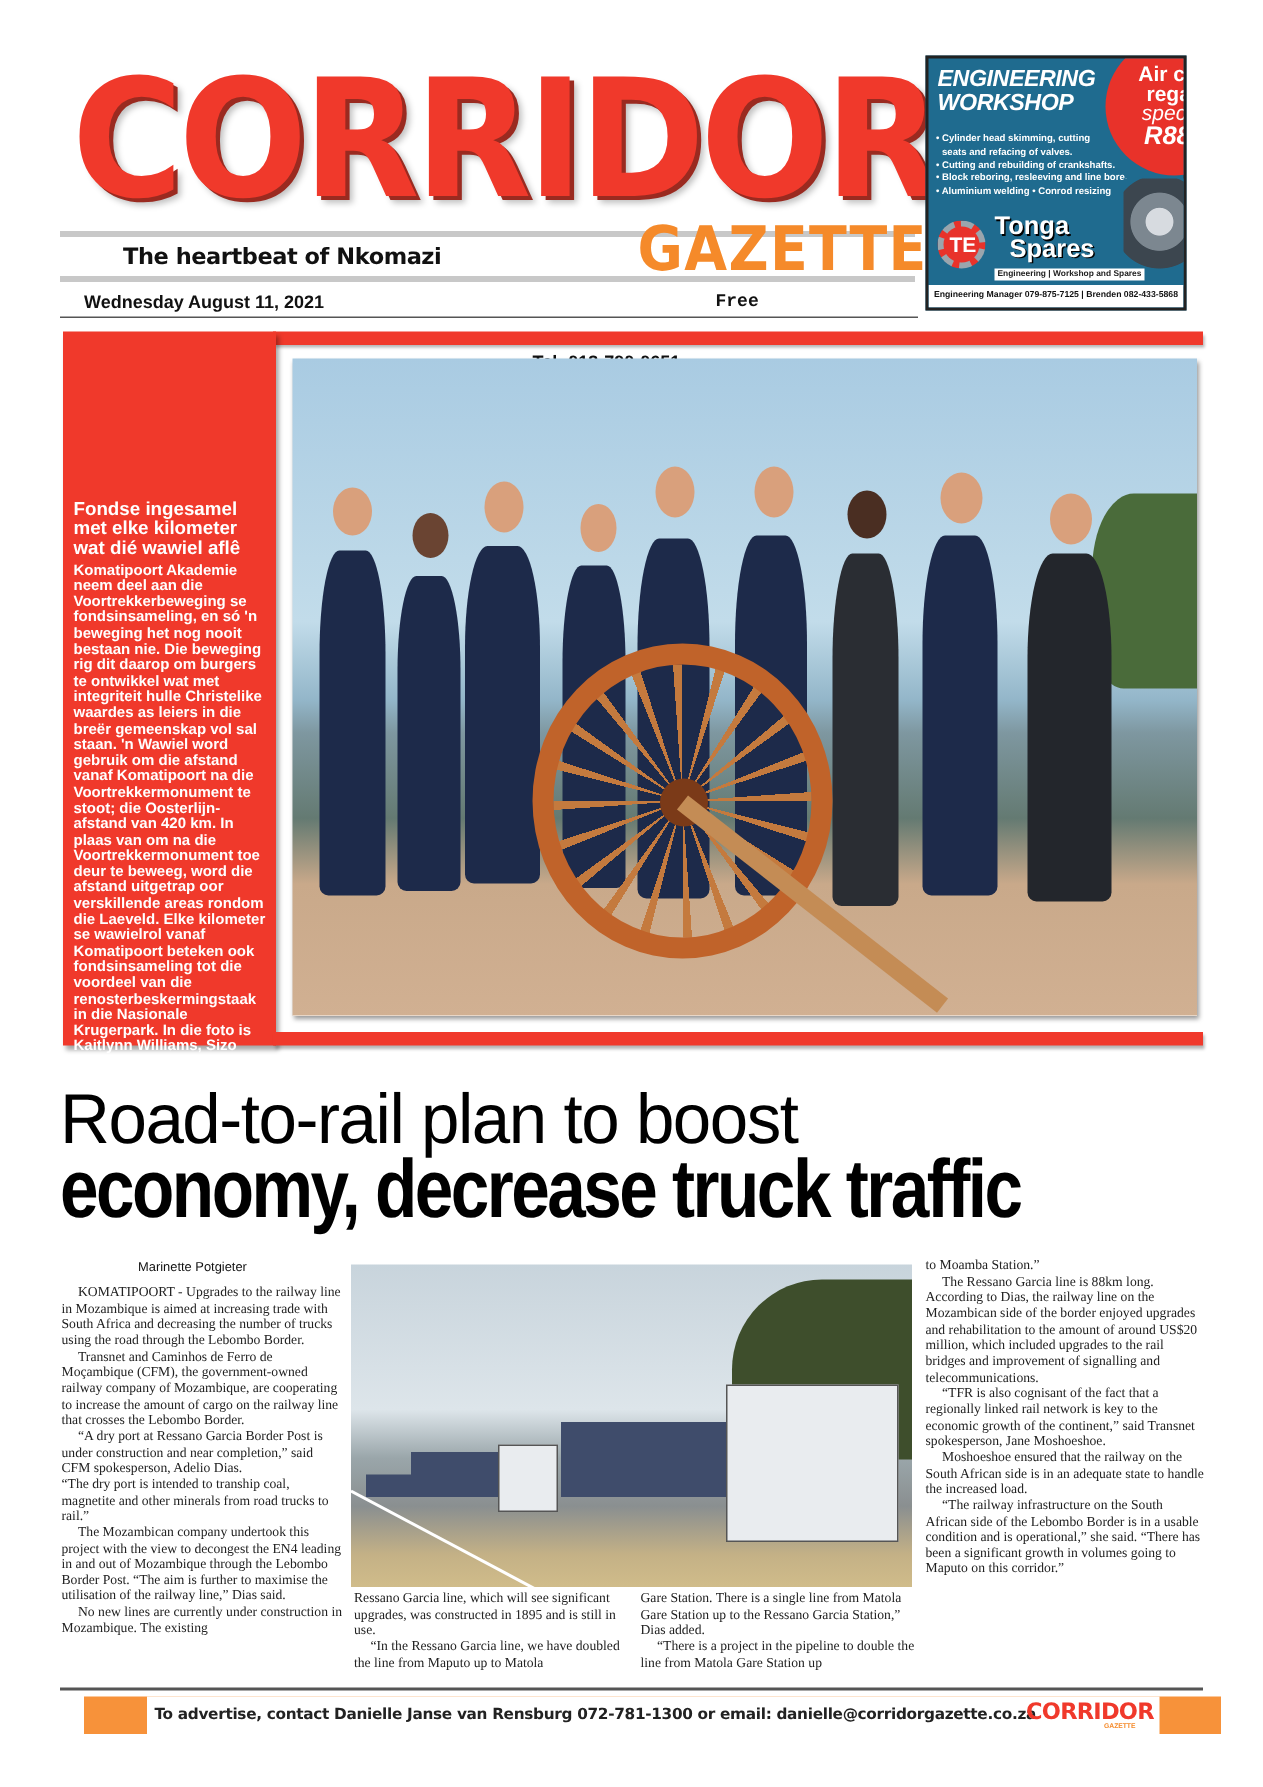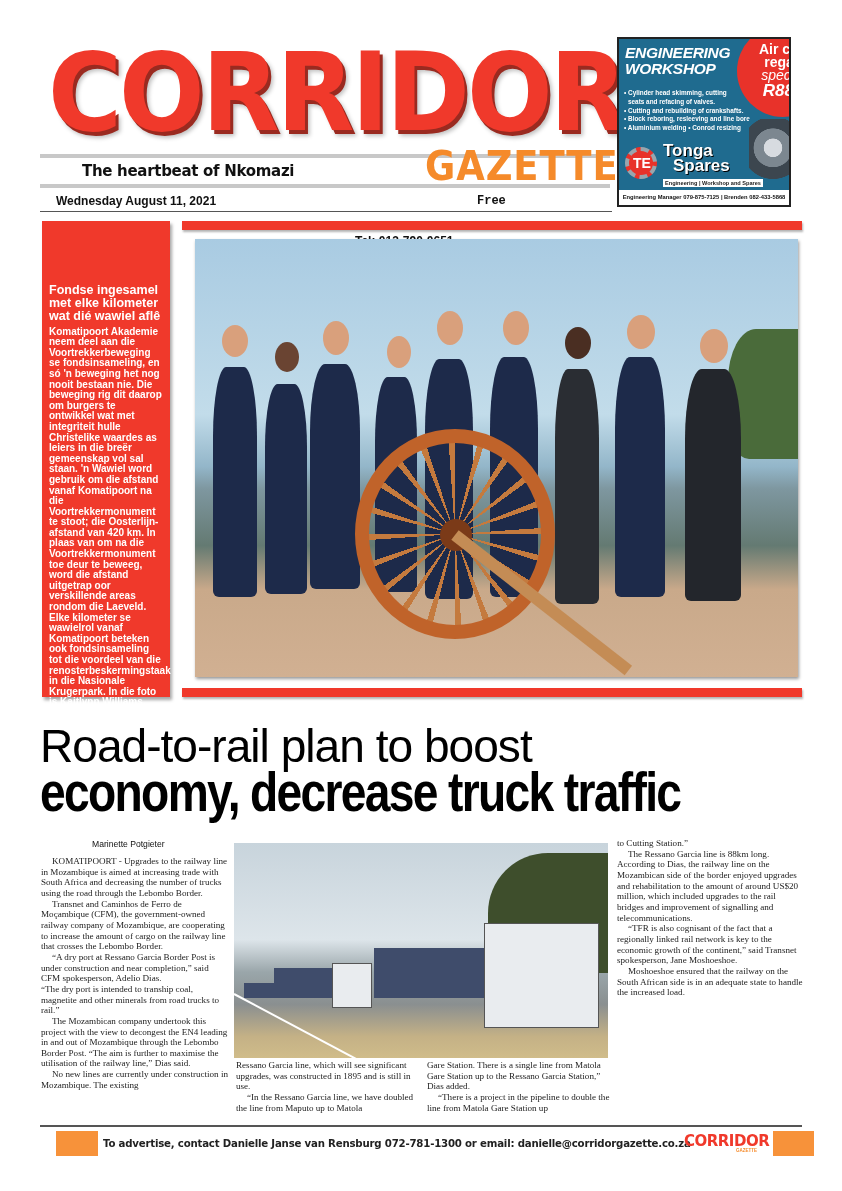--- a/index.html
+++ b/index.html
@@ -62,22 +62,22 @@
   }
   .ad-footer {
     position: absolute; left: 0; bottom: 0; width: 100%; height: 15px; background: #fff;
     color: #111; font-size: 5.8px; font-weight: bold; text-align: center; line-height: 15px;
   }
 
   
   .red-bar-top { position: absolute; left: 182px; top: 221px; width: 620px; height: 9px; background: #f0392b; box-shadow: 1px 2px 2px rgba(0,0,0,0.3); }
   .red-bar-bottom { position: absolute; left: 182px; top: 688px; width: 620px; height: 9px; background: #f0392b; box-shadow: 1px 2px 2px rgba(0,0,0,0.3); }
   .sidebar-red {
-    position: absolute; left: 42px; top: 221px; width: 128px; height: 476px;
-    background: #f0392b; box-shadow: 2px 3px 3px rgba(0,0,0,0.35); padding: 63px 6px 0 7px;
+    position: absolute; left: 42px; top: 221px; width: 142px; height: 476px;
+    background: #f0392b; box-shadow: 2px 3px 3px rgba(0,0,0,0.35); padding: 112px 6px 0 7px;
   }
   .sidebar-title { color: #fff; font-weight: bold; font-size: 12.5px; line-height: 13.2px; margin-bottom: 3px; }
   .sidebar-body { color: #fff; font-weight: bold; font-size: 10px; line-height: 10.6px; }
   .photo-main {
     position: absolute; left: 195px; top: 239px; width: 603px; height: 438px;
     box-shadow: 1px 2px 3px rgba(0,0,0,0.4); overflow: hidden;
     background: linear-gradient(#a9cbe2 0%, #c2dcea 40%, #93b6c9 52%, #7e97a0 57%, #647a72 70%, #c9a98a 80%, #d1b092 100%);
   }
   .tree-right { position: absolute; right: 0; top: 90px; width: 70px; height: 130px; border-radius: 40% 0 0 30%; background: #4a6b3a; }
   .person { position: absolute; border-radius: 30% 30% 6px 6px; background: #1d2a4a; }
@@ -238,24 +238,25 @@
 
 <div class="col col-2a">
   <p class="noindent">Ressano Garcia line, which will see significant upgrades, was constructed in 1895 and is still in use.</p>
   <p>“In the Ressano Garcia line, we have doubled the line from Maputo up to Matola</p>
 </div>
 <div class="col col-2b">
   <p class="noindent">Gare Station. There is a single line from Matola Gare Station up to the Ressano Garcia Station,” Dias added.</p>
   <p>“There is a project in the pipeline to double the line from Matola Gare Station up</p>
 </div>
 <div class="col col-3">
-  <p class="noindent">to Cutting Station.”</p>
+  <p class="noindent">to Moamba Station.”</p>
   <p>The Ressano Garcia line is 88km long. According to Dias, the railway line on the Mozambican side of the border enjoyed upgrades and rehabilitation to the amount of around US$20 million, which included upgrades to the rail bridges and improvement of signalling and telecommunications.</p>
   <p>“TFR is also cognisant of the fact that a regionally linked rail network is key to the economic growth of the continent,” said Transnet spokesperson, Jane Moshoeshoe.</p>
   <p>Moshoeshoe ensured that the railway on the South African side is in an adequate state to handle the increased load.</p>
+  <p>“The railway infrastructure on the South African side of the Lebombo Border is in a usable condition and is operational,” she said. “There has been a significant growth in volumes going to Maputo on this corridor.”</p>
 </div>
 
 <div class="rule-article"></div>
 
 <div class="footer">
   <div class="footer-inner">To advertise, contact Danielle Janse van Rensburg 072-781-1300 or email: danielle@corridorgazette.co.za</div>
   <div class="footer-logo">CORRIDOR</div>
   <div class="footer-logo-sub">GAZETTE</div>
 </div>
 

